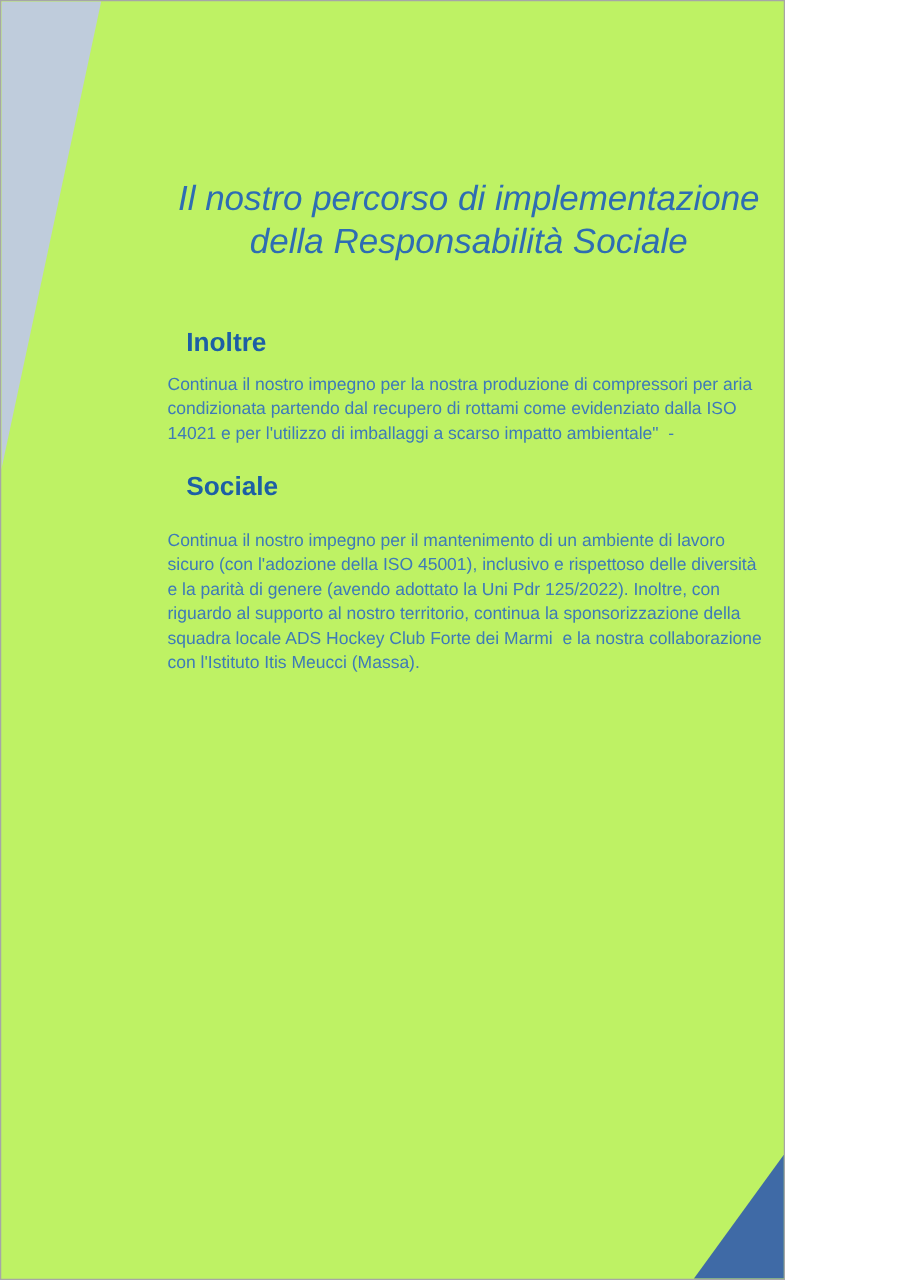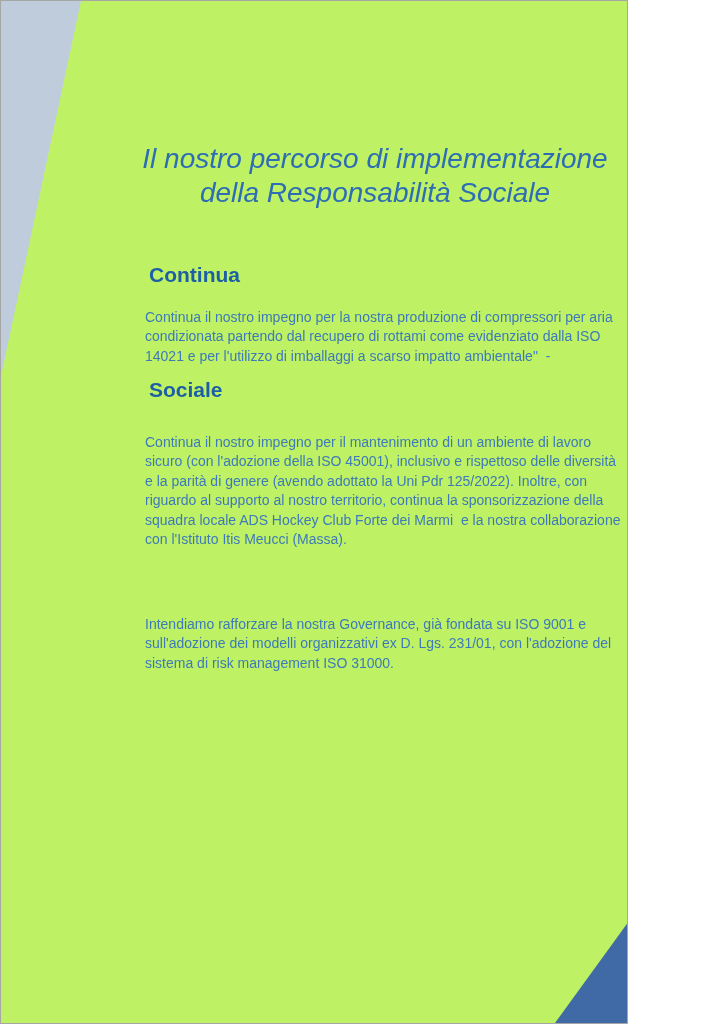--- a/index.html
+++ b/index.html
@@ -21,25 +21,24 @@
     color:#2e6db3;
     white-space:pre;
   }
   .section-heading{
     position:absolute;left:148px;
     font-weight:bold;
     font-size:21px;line-height:26px;
     color:#1d5fa5;
   }
   .section-body{
-    position:absolute;left:144px;
+    position:absolute;left:133px;
     font-size:14px;line-height:19.4px;
     color:#3e7ab8;
     white-space:pre;
-    margin-top:10px;
   }
   .h-ambiente{top:261px}
   .b-ambiente{top:297px}
   .h-sociale{top:376px}
   .b-sociale{top:422px}
   .h-governance{top:572px}
   .b-governance{top:604px}
 </style>
 </head>
 <body>
@@ -48,30 +47,27 @@
 
   <svg class="deco-svg" viewBox="0 0 722 1022" aria-hidden="true">
     <polygon points="0,0 80,0 0,375" fill="#bfccdc"></polygon>
     <polygon points="722,695 658,873 722,950" fill="#2c5b9b"></polygon>
     <polygon points="660,876 722,950 722,1022 554,1022" fill="#3f6aa6"></polygon>
   </svg>
 
   <div class="page-title">Il nostro percorso di implementazione
 della Responsabilità Sociale</div>
 
-  <div class="section-heading h-ambiente">Continua</div>
+  <div class="section-heading h-ambiente">Inoltre</div>
   <div class="section-body b-ambiente">Continua il nostro impegno per la nostra produzione di compressori per aria
 condizionata partendo dal recupero di rottami come evidenziato dalla ISO
 14021 e per l'utilizzo di imballaggi a scarso impatto ambientale"  -</div>
 
   <div class="section-heading h-sociale">Sociale</div>
   <div class="section-body b-sociale">Continua il nostro impegno per il mantenimento di un ambiente di lavoro
 sicuro (con l'adozione della ISO 45001), inclusivo e rispettoso delle diversità
 e la parità di genere (avendo adottato la Uni Pdr 125/2022). Inoltre, con
 riguardo al supporto al nostro territorio, continua la sponsorizzazione della
 squadra locale ADS Hockey Club Forte dei Marmi  e la nostra collaborazione
 con l'Istituto Itis Meucci (Massa).</div>
 
-  <div class="section-body b-governance">Intendiamo rafforzare la nostra Governance, già fondata su ISO 9001 e
-sull'adozione dei modelli organizzativi ex D. Lgs. 231/01, con l'adozione del
-sistema di risk management ISO 31000.</div>
 
 </div>
 
 </body></html>

